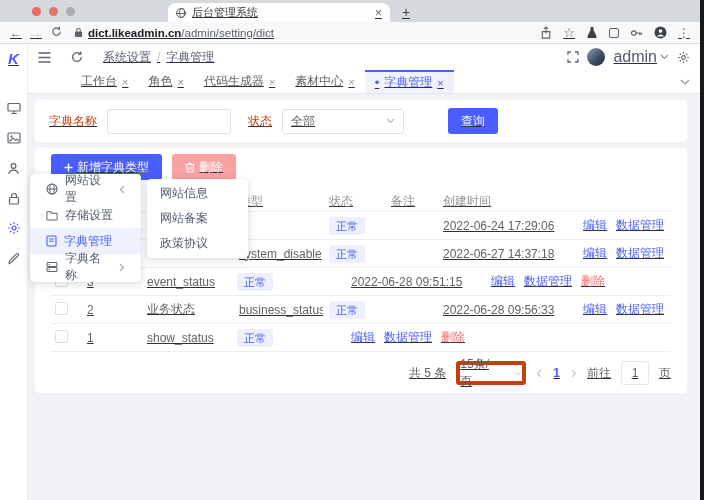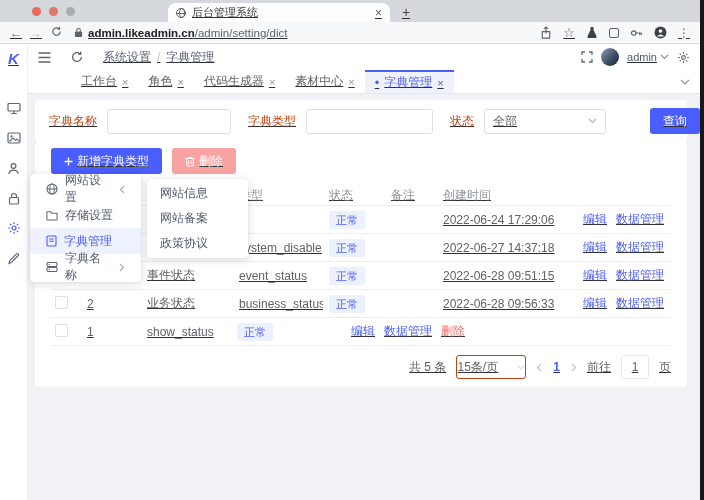--- a/index.html
+++ b/index.html
@@ -40,21 +40,21 @@
   .rail-icons { margin-top:34px; display:flex; flex-direction:column; gap:16px; align-items:center; }
   .rail-icons .ric { color:#5e6670; height:14px; display:flex; align-items:center; }
   .rail-icons .ric.active { color:#4a5dfe; }
 
   .main { flex:1; display:flex; flex-direction:column; min-width:0; }
   .app-header { height:26px; background:#fff; display:flex; align-items:center; padding:0 10px; gap:20px; }
   .crumb { display:flex; align-items:center; gap:6px; color:#515a6e; font-size:12px; }
   .crumb .sep { color:#c0c4cc; }
   .hd-right { margin-left:auto; display:flex; align-items:center; gap:8px; }
   .avatar { width:18px; height:18px; border-radius:50%; background:linear-gradient(135deg,#8fa0b5 0%,#3a4a60 60%,#1f2a3a 100%); }
-  .admin-name { color:#515a6e; font-size:11px; display:flex; align-items:center; gap:3px; }
+  .admin-name { color:#515a6e; font-size:16px; display:flex; align-items:center; gap:3px; }
   .ic-gray { color:#5e6670; display:flex; align-items:center; }
 
   .tabs-row { height:24px; background:#fff; border-bottom:1px solid #e4e7ed; display:flex; align-items:stretch; padding-left:43px; position:relative; }
   .atab { display:flex; align-items:center; gap:5px; padding:0 10px; color:#606266; font-size:12px; }
   .atab .x { color:#909399; font-size:11px; }
   .atab.active { background:#f0f2fb; border-top:2px solid #4a5dfe; color:#4a5dfe; }
   .atab.active .x { color:#4a5dfe; }
   .atab.active:before { content:"•"; font-size:13px; color:#4a5dfe; }
   .tabs-caret { position:absolute; right:10px; top:5px; color:#909399; }
 
@@ -68,21 +68,21 @@
   .f-group { display:flex; align-items:center; }
   .f-group + .f-group { margin-left:17px; }
   .f-select { width:122px; height:25px; border:1px solid #dcdfe6; border-radius:3px; display:flex; align-items:center; justify-content:space-between; padding:0 8px; color:#606266; }
   .f-select .car { color:#b4b7bd; }
   .btn { display:inline-flex; align-items:center; justify-content:center; gap:4px; height:26px; border-radius:3px; font-size:12px; padding:0 12px; border:1px solid transparent; white-space:nowrap; }
   .btn-primary { background:#4a5dfe; color:#fff; }
   .btn-danger-light { background:#f8a2a2; color:#fff; }
   .ml-auto-btns { margin-left:44px; display:flex; gap:8px; }
 
   
-  .table-card { padding:6px 16px 8px 16px; position:relative; }
+  .table-card { margin-top:6px; padding:6px 16px 8px 16px; position:relative; }
   .tc-buttons { display:flex; gap:10px; }
   .tbl { margin-top:12px; }
   .trow { display:flex; align-items:center; height:28px; border-bottom:1px solid #ebeef5; }
   .thead-row { height:20px; color:#909399; border-bottom:1px solid #ebeef5; }
   .c { padding-left:6px; flex:none; white-space:nowrap; overflow:hidden; }
   .c-check { width:30px; padding-left:4px; }
   .c-id { width:60px; }
   .c-name { width:92px; }
   .c-type { width:90px; }
   .c-status { width:62px; }
@@ -90,21 +90,21 @@
   .c-time { width:140px; }
   .c-action { flex:1; display:flex; gap:9px; }
   .chk { width:13px; height:13px; border:1px solid #dcdfe6; border-radius:2px; background:#fff; display:inline-block; }
   .badge { display:inline-block; background:#edf0fe; color:#4a5dfe; font-size:11px; line-height:18px; padding:0 7px; border-radius:3px; }
   .lnk { color:#4a5dfe; cursor:default; }
   .lnk.red { color:#f56c6c; }
   .cell-txt { color:#606266; }
 
   
   .pager { margin-top:9px; display:flex; align-items:center; justify-content:flex-end; gap:10px; color:#606266; height:24px; }
-  .pg-select { width:70px; height:24px; border:1px solid #c2410c; border-radius:3px; display:flex; align-items:center; justify-content:center; gap:19px; color:#606266; background:#fff; }
+  .pg-select { width:70px; height:24px; border:4px solid #c2410c; border-radius:3px; display:flex; align-items:center; justify-content:center; gap:19px; color:#606266; background:#fff; }
   .pg-arrow { color:#c0c4cc; display:flex; align-items:center; }
   .pg-num { color:#4a5dfe; font-weight:700; padding:0 2px; }
   .pg-input { width:28px; height:24px; border:1px solid #e4e7ed; border-radius:3px; text-align:center; font-size:12px; color:#606266; outline:none; }
   .pager-group { display:flex; align-items:center; gap:9px; }
 
   
   .popup { position:absolute; background:#fff; border-radius:4px; box-shadow:0 2px 10px rgba(0,0,0,.14), 0 0 1px rgba(0,0,0,.12); z-index:50; }
   .menu-main { left:30px; top:174px; width:111px; padding:2px 0; }
   .menu-item { height:26px; display:flex; align-items:center; gap:7px; padding:0 16px; color:#515a6e; }
   .menu-item .mi-ic { color:#5e6670; display:flex; align-items:center; }
@@ -142,21 +142,21 @@
       <svg width="11" height="11" viewBox="0 0 12 12">
           <path d="M10 6a4 4 0 1 1-1.2-2.8" fill="none" stroke="#5f6368" stroke-width="1.3"></path>
           <path d="M9.2 0.8 L9.4 3.4 L6.8 3.2" fill="none" stroke="#5f6368" stroke-width="1.3"></path>
         </svg>
     </span>
     <div class="urlbox">
       <svg width="9" height="11" viewBox="0 0 10 12">
           <rect x="1" y="5" width="8" height="6" rx="1" fill="#5f6368"></rect>
           <path d="M3 5V3.5a2 2 0 0 1 4 0V5" fill="none" stroke="#5f6368" stroke-width="1.2"></path>
         </svg>
-      <span class="url"><b>admin.likeadmin.cn</b><span class="path">/admin/setting/dict</span></span>
+      <span class="url"><b>dict.likeadmin.cn</b><span class="path">/admin/setting/dict</span></span>
     </div>
     <div class="tb-icons">
       <svg width="12" height="13" viewBox="0 0 12 14">
           <path d="M2 6h8v7H2z" fill="none" stroke="#5f6368" stroke-width="1.2"></path>
           <path d="M6 1v7M6 1 3.8 3.2M6 1l2.2 2.2" fill="none" stroke="#5f6368" stroke-width="1.2"></path>
         </svg>
       <span style="color:#5f6368;font-size:13px;line-height:13px">☆</span>
       <svg width="12" height="13" viewBox="0 0 12 13">
           <path d="M4.5 1h3v3l3 6.2c.4.8-.2 1.8-1.1 1.8H2.6c-.9 0-1.5-1-1.1-1.8L4.5 4z" fill="#3c4043"></path>
         </svg>
@@ -288,24 +288,20 @@
       </div>
 
       <div class="content">
 
         <div class="card filter-card">
           <div class="f-group">
             <span class="f-label">字典名称</span>
             <input class="f-input" style="">
           </div>
           <div class="f-group">
-            <span class="f-label">字典类型</span>
-            <input class="f-input" style="width: 127px;">
-          </div>
-          <div class="f-group">
             <span class="f-label">状态</span>
             <div class="f-select">
               <span>全部</span>
               <svg class="car" width="9" height="6" viewBox="0 0 9 6">
                   <path d="M1 1l3.5 3.5L8 1" fill="none" stroke="currentColor" stroke-width="1.2"></path>
                 </svg>
             </div>
           </div>
           <div class="ml-auto-btns">
             <button class="btn btn-primary">查询</button>
@@ -366,21 +362,20 @@
               <span class="c c-action">
                 <span class="lnk">编辑</span>
                 <span class="lnk">数据管理</span>
                 <span class="lnk red">删除</span>
               </span>
             </div>
 
             <div class="trow">
               <span class="c c-check"><span class="chk"></span></span>
               <span class="c c-id cell-txt">3</span>
-              <span class="c c-name cell-txt">事件状态</span>
               <span class="c c-type cell-txt">event_status</span>
               <span class="c c-status"><span class="badge">正常</span></span>
               <span class="c c-remark cell-txt"></span>
               <span class="c c-time cell-txt">2022-06-28 09:51:15</span>
               <span class="c c-action">
                 <span class="lnk">编辑</span>
                 <span class="lnk">数据管理</span>
                 <span class="lnk red">删除</span>
               </span>
             </div>

